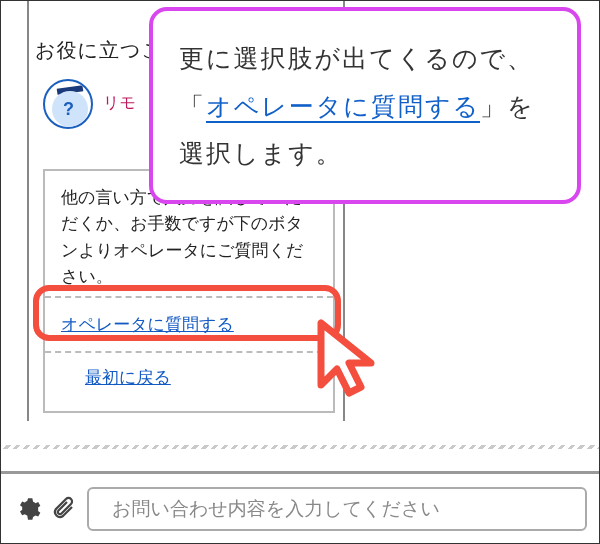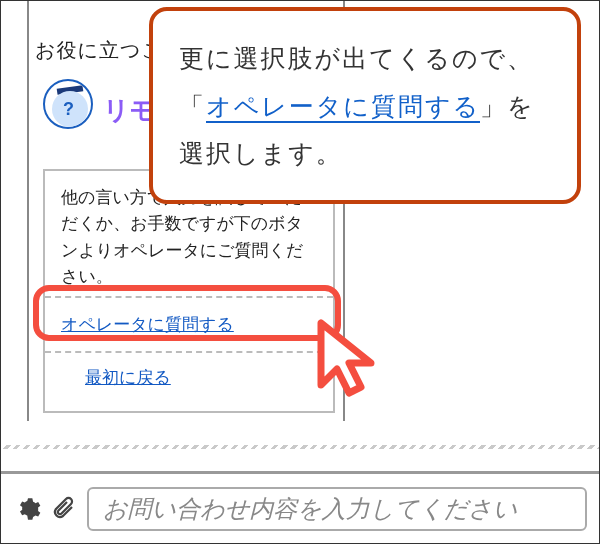--- a/index.html
+++ b/index.html
@@ -75,23 +75,23 @@
       font-size: 18px;
       font-weight: bold;
       color: #1b5fbf;
       left: 18px;
       top: 18px;
     }
     .avatar-label {
       position: absolute;
       left: 102px;
       top: 92px;
-      font-size: 26px;
-      font-weight: 700;
-      color: #8b5cf6;
+      font-size: 16px;
+      font-weight: 400;
+      color: #be185d;
     }
     .bot-bubble {
       position: absolute;
       left: 42px;
       top: 168px;
       width: 292px;
       border: 2px solid #bbb;
       background: #fff;
       padding: 14px 16px 10px 16px;
       font-size: 17px;
@@ -133,21 +133,21 @@
       width: 86px;
       height: 90px;
       z-index: 6;
     }
     .tooltip {
       position: absolute;
       left: 148px;
       top: 6px;
       width: 432px;
       background: #fff;
-      border: 4px solid #c2410c;
+      border: 4px solid #d946ef;
       border-radius: 18px;
       padding: 24px 26px 22px 26px;
       font-size: 25px;
       line-height: 1.9;
       letter-spacing: 2px;
       color: #333;
       z-index: 10;
     }
     .tooltip-tail {
       position: absolute;
@@ -196,25 +196,24 @@
       align-items: center;
       justify-content: center;
       cursor: pointer;
       color: #444;
     }
     .chat-input {
       flex: 1;
       height: 44px;
       border: 2px solid #aaa;
       border-radius: 6px;
-      padding: 0 14px;
-      font-size: 24px;
+      padding: 0 23px;
+      font-size: 19px;
       color: #666;
       outline: none;
-      font-style: italic;
     }
     .chat-input::placeholder { color: #888; }
     .send-btn {
       width: 68px;
       height: 44px;
       background: #1a2f82;
       color: #fff;
       font-size: 19px;
       font-weight: 700;
       border: none;

